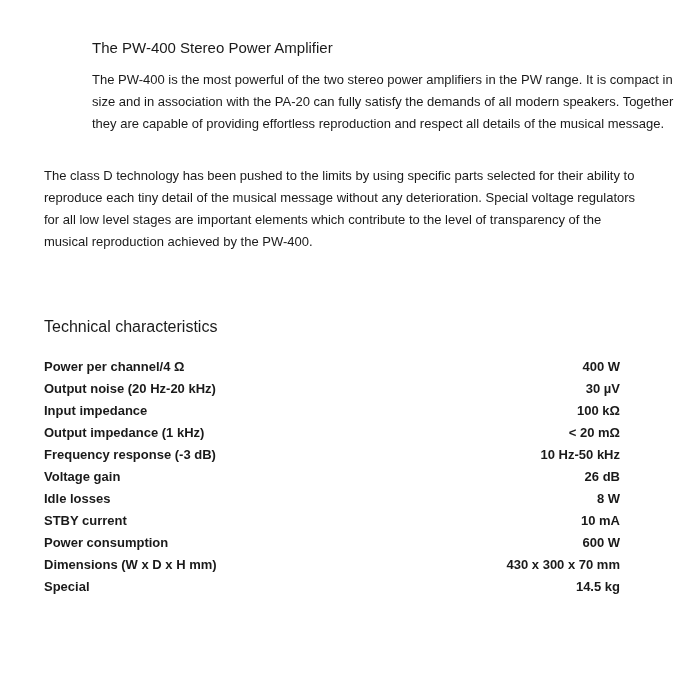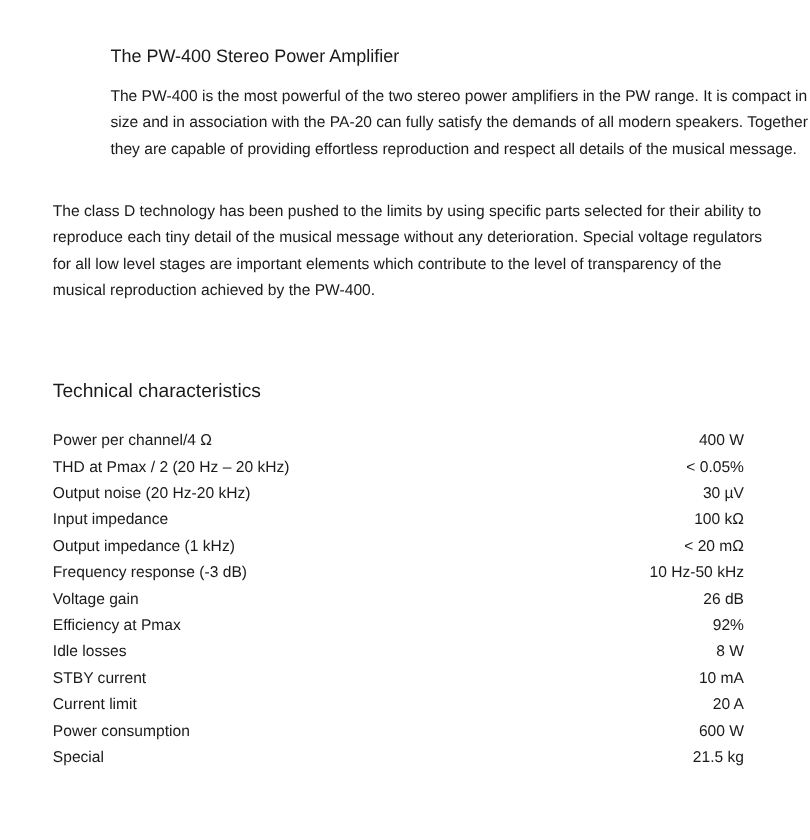--- a/index.html
+++ b/index.html
@@ -46,20 +46,21 @@
       left: 0;
       font-size: 16px;
       line-height: 20px;
       white-space: nowrap;
     }
     .specs {
       position: absolute;
       top: 356px;
       left: 0;
       width: 576px;
+      font-weight: bold;
     }
     .spec-row {
       display: flex;
       justify-content: space-between;
       height: 22px;
       line-height: 22px;
       font-size: 13px;
     }
     .spec-label, .spec-value {
       white-space: nowrap;
@@ -76,61 +77,53 @@
   <p class="para para2">The class D technology has been pushed to the limits by using specific parts selected for their ability to reproduce each tiny detail of the musical message without any deterioration. Special voltage regulators for all low level stages are important elements which contribute to the level of transparency of the musical reproduction achieved by the PW-400.</p>
 
   <div class="section-title">Technical characteristics</div>
 
   <div class="specs">
     <div class="spec-row">
       <span class="spec-label">Power per channel/4 Ω</span>
       <span class="spec-value">400 W</span>
     </div>
     <div class="spec-row">
-      <span class="spec-label">THD at Pmax / 2 (20 Hz – 20 kHz)</span>
-      <span class="spec-value">&lt; 0.05%</span>
-    </div>
-    <div class="spec-row">
       <span class="spec-label">Output noise (20 Hz-20 kHz)</span>
       <span class="spec-value">30 µV</span>
     </div>
     <div class="spec-row">
       <span class="spec-label">Input impedance</span>
       <span class="spec-value">100 kΩ</span>
     </div>
     <div class="spec-row">
       <span class="spec-label">Output impedance (1 kHz)</span>
       <span class="spec-value">&lt; 20 mΩ</span>
     </div>
     <div class="spec-row">
       <span class="spec-label">Frequency response (-3 dB)</span>
       <span class="spec-value">10 Hz-50 kHz</span>
     </div>
     <div class="spec-row">
       <span class="spec-label">Voltage gain</span>
       <span class="spec-value">26 dB</span>
     </div>
     <div class="spec-row">
-      <span class="spec-label">Efficiency at Pmax</span>
-      <span class="spec-value">92%</span>
-    </div>
-    <div class="spec-row">
       <span class="spec-label">Idle losses</span>
       <span class="spec-value">8 W</span>
     </div>
     <div class="spec-row">
       <span class="spec-label">STBY current</span>
       <span class="spec-value">10 mA</span>
     </div>
     <div class="spec-row">
-      <span class="spec-label">Current limit</span>
-      <span class="spec-value">20 A</span>
-    </div>
-    <div class="spec-row">
       <span class="spec-label">Power consumption</span>
       <span class="spec-value">600 W</span>
     </div>
     <div class="spec-row">
+      <span class="spec-label">Dimensions (W x D x H mm)</span>
+      <span class="spec-value">430 x 300 x 70 mm</span>
+    </div>
+    <div class="spec-row">
       <span class="spec-label">Special</span>
-      <span class="spec-value">21.5 kg</span>
+      <span class="spec-value">14.5 kg</span>
     </div>
   </div>
 </div>
 
 </body></html>

